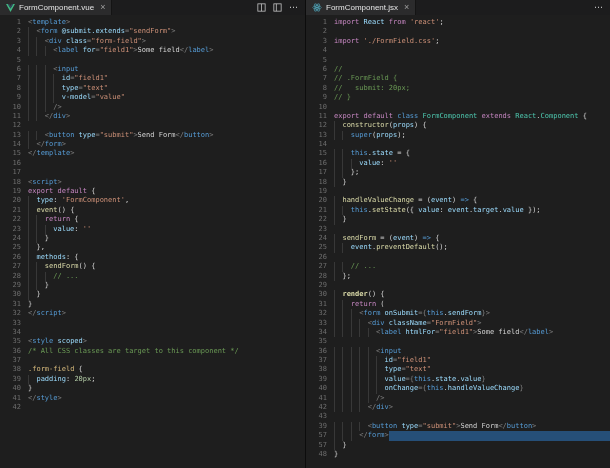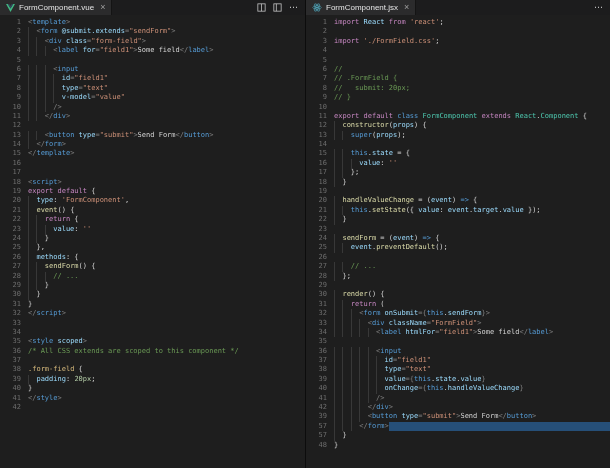--- a/index.html
+++ b/index.html
@@ -239,21 +239,21 @@
           <span class="lcode"></span>
           <span class="lfill"></span>
         </div>
         <div class="line">
           <span class="lnum">35</span>
           <span class="lcode"><span style="color: rgb(128, 128, 128);">&lt;</span><span style="color: rgb(86, 156, 214);">style</span><span style="color: rgb(156, 220, 254);"> scoped</span><span style="color: rgb(128, 128, 128);">&gt;</span></span>
           <span class="lfill"></span>
         </div>
         <div class="line">
           <span class="lnum">36</span>
-          <span class="lcode"><span style="color: rgb(106, 153, 85);">/* All CSS extends are scoped to this component */</span></span>
+          <span class="lcode"><span style="color: rgb(106, 153, 85);">/* All CSS classes are target to this component */</span></span>
           <span class="lfill"></span>
         </div>
         <div class="line">
           <span class="lnum">37</span>
           <span class="lcode"></span>
           <span class="lfill"></span>
         </div>
         <div class="line">
           <span class="lnum">38</span>
           <span class="lcode"><span style="color: rgb(215, 186, 125);">.form-field</span><span style="color: rgb(212, 212, 212);"> {</span></span>
@@ -442,21 +442,21 @@
           <span class="lcode"><span class="g"></span><span style="color: rgb(212, 212, 212);">};</span></span>
           <span class="lfill"></span>
         </div>
         <div class="line">
           <span class="lnum">29</span>
           <span class="lcode"></span>
           <span class="lfill"></span>
         </div>
         <div class="line">
           <span class="lnum">30</span>
-          <span class="lcode"><span class="g"></span><span style="color: rgb(220, 220, 170);">render</span><span style="color: rgb(212, 212, 212);">() {</span></span>
+          <span class="lcode"><span class="g"></span><span style="color: rgb(220, 220, 170); font-weight: bold;">render</span><span style="color: rgb(212, 212, 212);">() {</span></span>
           <span class="lfill"></span>
         </div>
         <div class="line">
           <span class="lnum">31</span>
           <span class="lcode"><span class="g"></span><span class="g"></span><span style="color: rgb(197, 134, 192);">return</span><span style="color: rgb(212, 212, 212);"> (</span></span>
           <span class="lfill"></span>
         </div>
         <div class="line">
           <span class="lnum">32</span>
           <span class="lcode"><span class="g"></span><span class="g"></span><span class="g"></span><span style="color: rgb(128, 128, 128);">&lt;</span><span style="color: rgb(86, 156, 214);">form</span><span style="color: rgb(156, 220, 254);"> onSubmit</span><span style="color: rgb(128, 128, 128);">={</span><span style="color: rgb(86, 156, 214);">this</span><span style="color: rgb(212, 212, 212);">.</span><span style="color: rgb(156, 220, 254);">sendForm</span><span style="color: rgb(128, 128, 128);">}&gt;</span></span>
@@ -503,20 +503,25 @@
           <span class="lfill"></span>
         </div>
         <div class="line">
           <span class="lnum">41</span>
           <span class="lcode"><span class="g"></span><span class="g"></span><span class="g"></span><span class="g"></span><span class="g"></span><span style="color: rgb(128, 128, 128);">/&gt;</span></span>
           <span class="lfill"></span>
         </div>
         <div class="line">
           <span class="lnum">42</span>
           <span class="lcode"><span class="g"></span><span class="g"></span><span class="g"></span><span class="g"></span><span style="color: rgb(128, 128, 128);">&lt;/</span><span style="color: rgb(86, 156, 214);">div</span><span style="color: rgb(128, 128, 128);">&gt;</span></span>
+          <span class="lfill"></span>
+        </div>
+        <div class="line">
+          <span class="lnum">43</span>
+          <span class="lcode"></span>
           <span class="lfill"></span>
         </div>
         <div class="line">
           <span class="lnum">39</span>
           <span class="lcode"><span class="g"></span><span class="g"></span><span class="g"></span><span class="g"></span><span style="color: rgb(128, 128, 128);">&lt;</span><span style="color: rgb(86, 156, 214);">button</span><span style="color: rgb(156, 220, 254);"> type</span><span style="color: rgb(128, 128, 128);">=</span><span style="color: rgb(206, 145, 120);">"submit"</span><span style="color: rgb(128, 128, 128);">&gt;</span><span style="color: rgb(212, 212, 212);">Send Form</span><span style="color: rgb(128, 128, 128);">&lt;/</span><span style="color: rgb(86, 156, 214);">button</span><span style="color: rgb(128, 128, 128);">&gt;</span></span>
           <span class="lfill"></span>
         </div>
         <div class="line sel">
           <span class="lnum">57</span>
           <span class="lcode"><span class="g"></span><span class="g"></span><span class="g"></span><span style="color: rgb(128, 128, 128);">&lt;/</span><span style="color: rgb(86, 156, 214);">form</span><span style="color: rgb(128, 128, 128);">&gt;</span></span>

